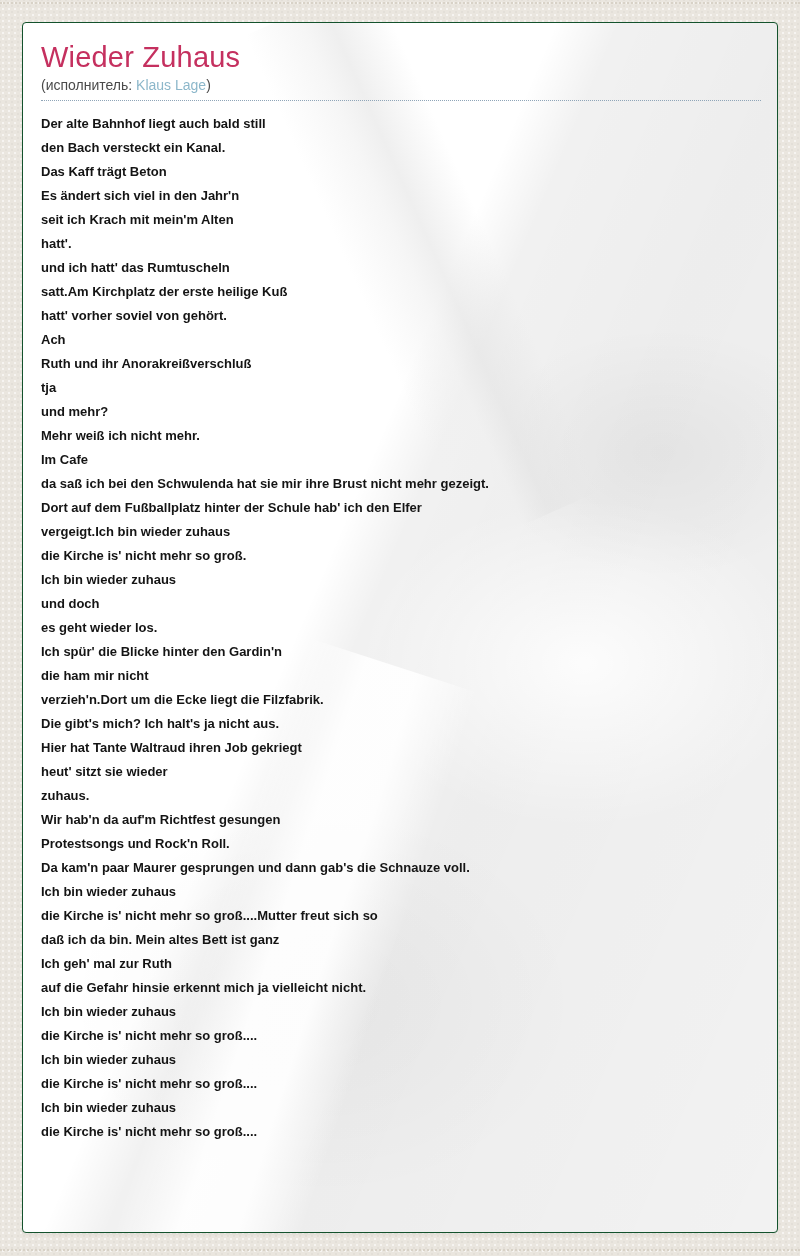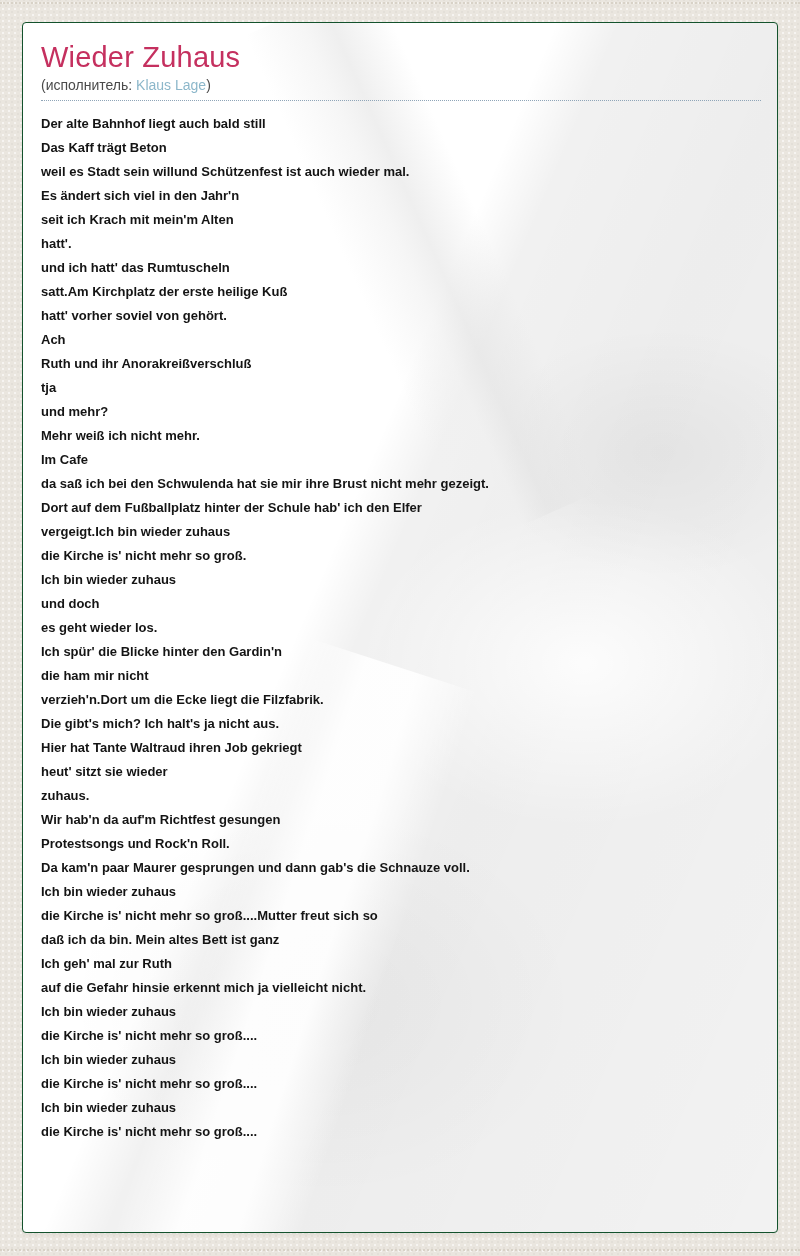--- a/index.html
+++ b/index.html
@@ -121,22 +121,22 @@
 
   <div class="content">
     <h1 class="song-title">Wieder Zuhaus</h1>
 
     <div class="subtitle">
       <span>(исполнитель: </span><a class="artist-link">Klaus Lage</a><span>)</span>
     </div>
 
     <div class="lyrics">
         <div class="line">Der alte Bahnhof liegt auch bald still</div>
+        <div class="line">den Bach versteckt ein Kanal.</div>
         <div class="line">Das Kaff trägt Beton</div>
-        <div class="line">weil es Stadt sein willund Schützenfest ist auch wieder mal.</div>
         <div class="line">Es ändert sich viel in den Jahr'n</div>
         <div class="line">seit ich Krach mit mein'm Alten</div>
         <div class="line">hatt'.</div>
         <div class="line">und ich hatt' das Rumtuscheln</div>
         <div class="line">satt.Am Kirchplatz der erste heilige Kuß</div>
         <div class="line">hatt' vorher soviel von gehört.</div>
         <div class="line">Ach</div>
         <div class="line">Ruth und ihr Anorakreißverschluß</div>
         <div class="line">tja</div>
         <div class="line">und mehr?</div>

